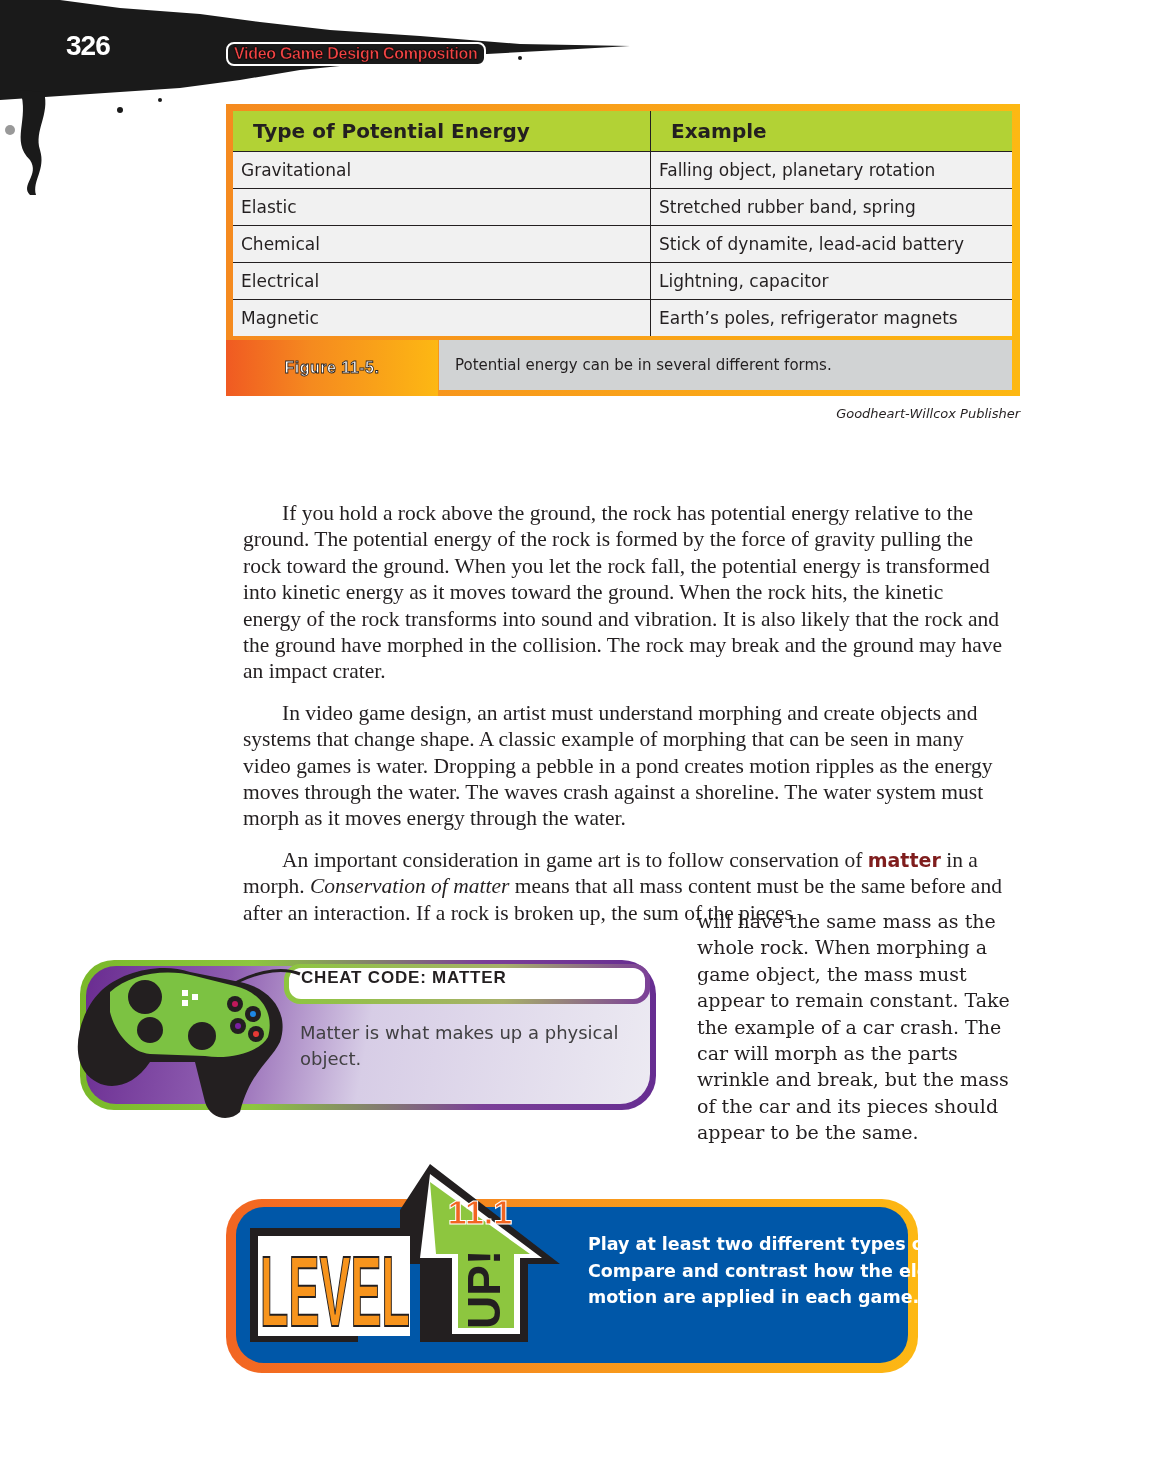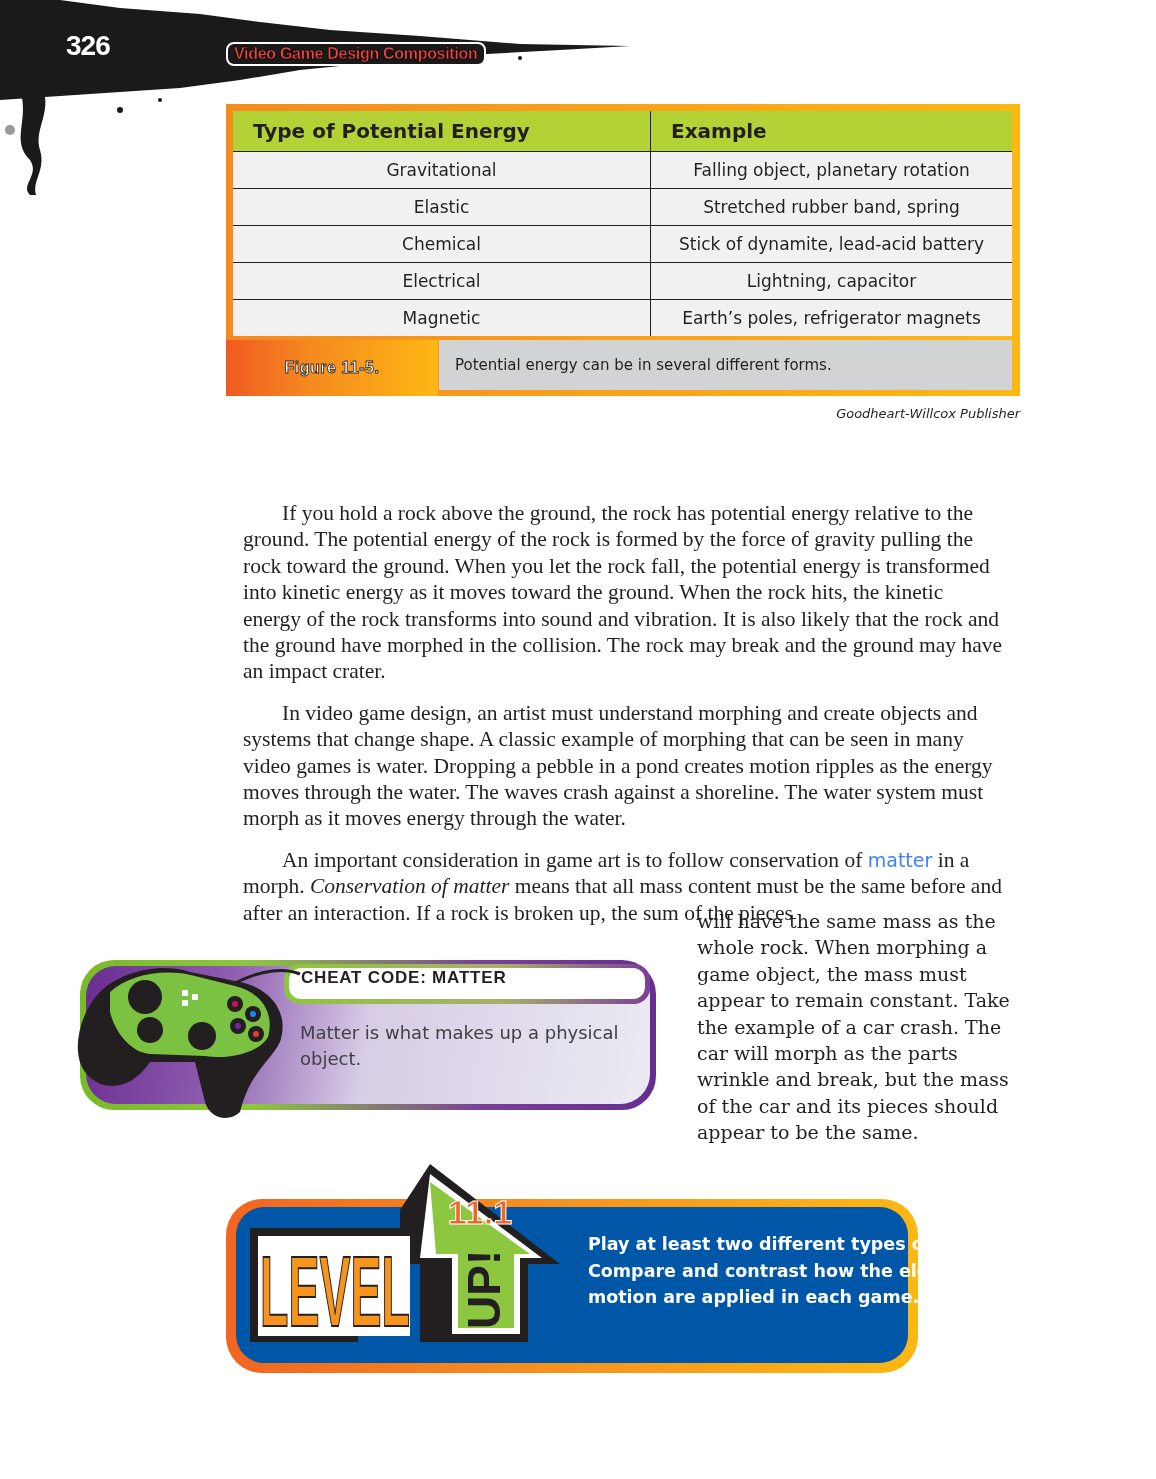--- a/index.html
+++ b/index.html
@@ -7,33 +7,33 @@
 
   
   .ink { position:absolute; left:0; top:0; width:640px; height:200px; }
   .page-num { position:absolute; left:66px; top:30px; font-family:"Liberation Sans", sans-serif; font-weight:bold; font-size:28px; color:#fff; letter-spacing:-1px; }
   .book-title { position:absolute; left:226px; top:42px; font-family:"Liberation Sans", sans-serif; font-weight:bold; font-size:16px; color:#ef4444; background:#1a1a1a; border:2px solid #fff; border-radius:8px; padding:1px 6px; letter-spacing:-0.3px; -webkit-text-stroke:0.4px #000; text-shadow:0 0 2px #000; }
 
   
   .figure { position:absolute; left:226px; top:104px; width:794px; height:292px; background:linear-gradient(90deg,#f58a1f,#fdb813); }
   .tbl { position:absolute; left:7px; top:7px; width:779px; border-collapse:collapse; font-family:"DejaVu Sans", sans-serif; }
   .tbl th { background:#b2d235; color:#231f20; text-align:left; font-size:20px; font-weight:bold; height:40px; padding:0 20px; border-bottom:1.5px solid #231f20; }
-  .tbl td { background:#f1f1f1; color:#231f20; font-size:17px; height:36px; padding:0 8px; border-bottom:1.5px solid #231f20;text-align:center; }
+  .tbl td { background:#f1f1f1; color:#231f20; font-size:17px; height:36px; padding:0 8px; border-bottom:1.5px solid #231f20; }
   .tbl tr:last-child td { border-bottom:none; }
   .tbl th:first-child, .tbl td:first-child { width:377px; border-right:1.5px solid #231f20; }
   .cap-row { position:absolute; left:0; top:236px; width:794px; height:56px; }
   .cap-label { position:absolute; left:0; top:0; width:212px; height:56px; background:linear-gradient(90deg,#f05a22,#f58a1f 40%,#fdb813); display:flex; align-items:center; justify-content:center; }
   .cap-label span { font-family:"Liberation Sans", sans-serif; font-weight:bold; font-size:16px; color:#fff; -webkit-text-stroke:0.8px #231f20; letter-spacing:0.5px; }
   .cap-text { position:absolute; left:213px; top:0; width:573px; height:50px; background:#d1d3d4; display:flex; align-items:center; padding-left:16px; box-sizing:border-box; font-family:"DejaVu Sans", sans-serif; font-size:15px; color:#231f20; }
   .credit { position:absolute; right:136px; top:406px; font-family:"DejaVu Sans", sans-serif; font-style:italic; font-size:13px; color:#231f20; }
 
   
   .body { position:absolute; left:228px; top:485px; width:792px; font-family:"Liberation Serif", serif; font-size:21.5px; line-height:26.4px; color:#231f20; }
   .body p { margin:15px; text-indent:39px; text-align:left; }
-  .keyterm { font-family:"DejaVu Sans", sans-serif; font-weight:normal; color:#3b82f6; font-size:19px; }
+  .keyterm { font-family:"DejaVu Sans", sans-serif; font-weight:bold; color:#7f1d1d; font-size:19px; }
   .wrap { position:absolute; left:697px; top:908px; width:330px; font-family:"DejaVu Serif", serif; font-size:19px; line-height:26.4px; color:#231f20; }
 
   
   .cheat { position:absolute; left:80px; top:960px; width:576px; height:150px; }
   .cheat-bg { position:absolute; left:0; top:0; width:576px; height:150px; border-radius:34px; background:linear-gradient(90deg,#7ab929,#8dc63f 30%,#7b3f98 70%,#662d91); }
   .cheat-inner { position:absolute; left:6px; top:6px; right:6px; bottom:6px; border-radius:30px; background:linear-gradient(100deg,#6a2c91 0%,#8e5db0 25%,#d7cde6 50%,#eceaf2 100%); }
   .cheat-head { position:absolute; left:204px; top:4px; width:366px; height:40px; border-radius:16px; background:linear-gradient(90deg,#8dc63f,#a7b06a 60%,#7b3f98); }
   .cheat-head-in { position:absolute; left:5px; top:4px; right:5px; bottom:5px; background:#fff; border-radius:12px; display:flex; align-items:flex-start; padding-left:12px; }
   .cheat-head-in span { font-family:"Liberation Sans", sans-serif; font-weight:bold; font-size:17px; color:#231f20; letter-spacing:0.8px; }
   .cheat-text { position:absolute; left:220px; top:60px; width:340px; font-family:"DejaVu Sans", sans-serif; font-size:18px; line-height:26px; color:#414042; }

